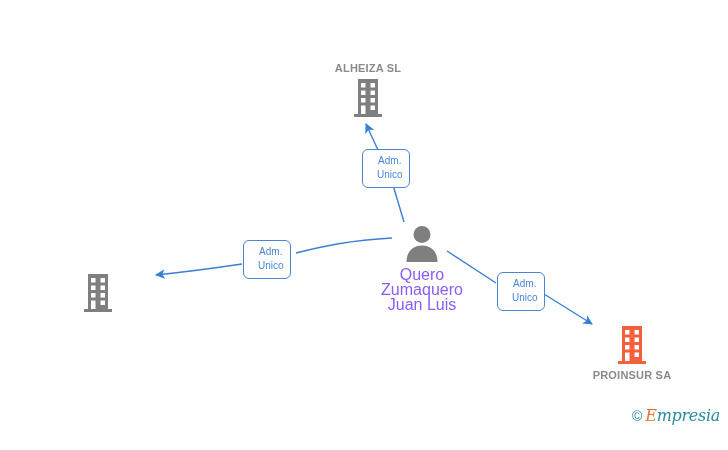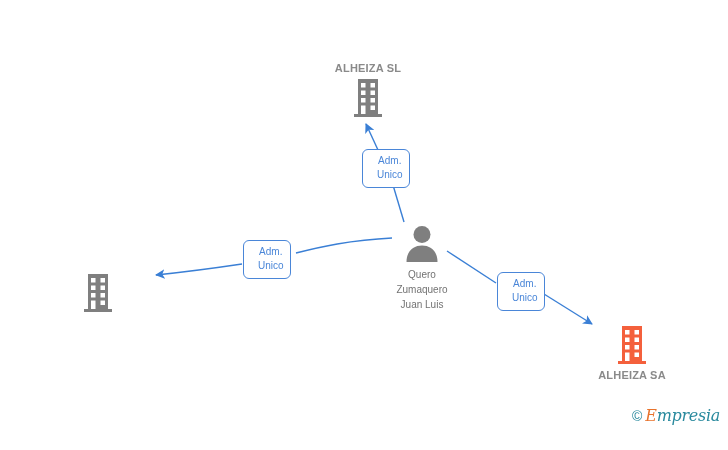--- a/index.html
+++ b/index.html
@@ -35,23 +35,23 @@
   .node-label {
     font-size: 11px;
     font-weight: bold;
     color: #8a8a8a;
     line-height: 13px;
     letter-spacing: 0.2px;
     white-space: pre-line;
   }
   .node-label.person {
     font-weight: normal;
-    font-size: 10px;
+    font-size: 16px;
     line-height: 15px;
-    color: #737373;
+    color: #8b5cf6;
     letter-spacing: 0;
   }
   .icon-wrap {
     height: 42px;
     display: flex;
     align-items: center;
     justify-content: center;
   }
 
   
@@ -181,21 +181,21 @@
         <rect x="8" y="5" width="4.5" height="4.5" fill="#ffffff"></rect>
         <rect x="17.5" y="5" width="4.5" height="4.5" fill="#ffffff"></rect>
         <rect x="8" y="12.5" width="4.5" height="4.5" fill="#ffffff"></rect>
         <rect x="17.5" y="12.5" width="4.5" height="4.5" fill="#ffffff"></rect>
         <rect x="8" y="20" width="4.5" height="4.5" fill="#ffffff"></rect>
         <rect x="17.5" y="20" width="4.5" height="4.5" fill="#ffffff"></rect>
         <rect x="8" y="27.5" width="4.5" height="8.5" fill="#ffffff"></rect>
         <rect x="17.5" y="27.5" width="4.5" height="4.5" fill="#ffffff"></rect>
       </svg>
     </div>
-    <div class="node-label">ALHEIZA SA</div>
+    <div class="node-label">PROINSUR SA</div>
   </div>
 
   <div class="edge-label" style="left:362px; top:149px;">Adm.
 Unico</div>
 
   <div class="edge-label" style="left:243px; top:240px;">Adm.
 Unico</div>
 
   <div class="edge-label" style="left:497px; top:272px;">Adm.
 Unico</div>

